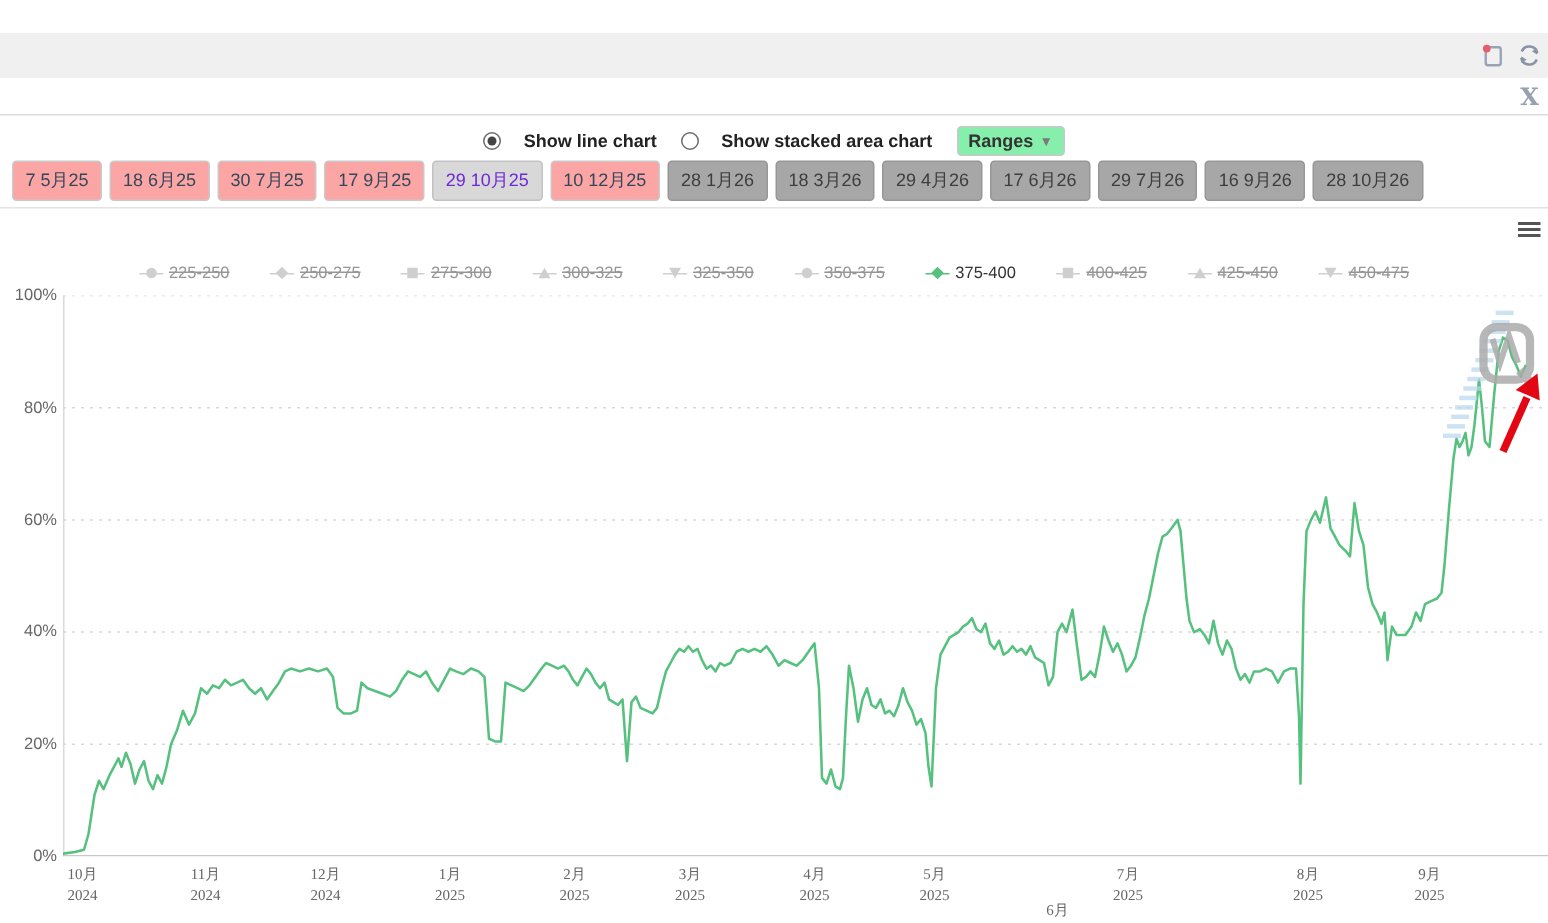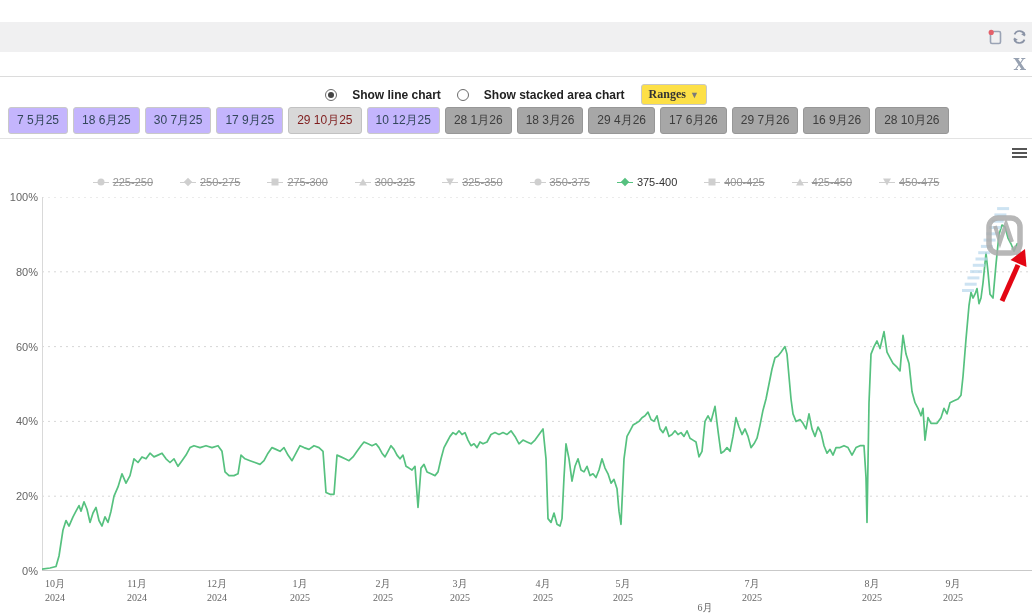--- a/index.html
+++ b/index.html
@@ -7,26 +7,26 @@
 
   .topbar{position:absolute;left:0;top:22px;width:100%;height:30px;background:#f0f0f1;}
   .topbar-icons{position:absolute;right:4px;top:7px;display:flex;gap:8px;align-items:center;}
   .share-strip{position:absolute;left:0;top:52px;width:100%;height:24px;background:#fff;border-bottom:1px solid #dcdcdc;}
   .x-icon{position:absolute;right:6px;top:3px;font-family:"DejaVu Serif",serif;font-weight:bold;font-size:16px;color:#97a1b1;cursor:pointer;}
 
   .controls{position:absolute;left:0;top:84px;width:100%;display:flex;justify-content:center;align-items:center;gap:16px;font-size:12px;font-weight:bold;color:#222;}
   .radio-wrap{display:flex;align-items:center;gap:15px;cursor:pointer;}
   .radio{width:12px;height:12px;border:1px solid #6b6b6b;border-radius:50%;background:#fff;position:relative;box-sizing:border-box;}
   .radio.sel::after{content:"";position:absolute;left:2px;top:2px;width:6px;height:6px;border-radius:50%;background:#444;}
-  .ranges-btn{background:#fde047;border:1px solid #c8c8c8;border-radius:3px;padding:2px 7px;font-size:12px;font-weight:bold;color:#333;display:flex;align-items:center;gap:4px;cursor:pointer;font-family:Liberation Serif, serif;}
+  .ranges-btn{background:#86efac;border:1px solid #c8c8c8;border-radius:3px;padding:2px 7px;font-size:12px;font-weight:bold;color:#333;display:flex;align-items:center;gap:4px;cursor:pointer;}
   .chev{font-size:9px;color:#7a7a7a;}
 
   .tabs{position:absolute;left:8px;top:107px;display:flex;gap:5px;}
-  .tab{font-size:12px;padding:4px 8px;border-radius:3px;border:1px solid #c9c9c9;background:#c4b5fd;color:#33475b;cursor:pointer;white-space:nowrap;}
-  .tab.selected{background:#d8d8d8;border-color:#c2c2c2;color:#7f1d1d;}
+  .tab{font-size:12px;padding:4px 8px;border-radius:3px;border:1px solid #c9c9c9;background:#fca5a5;color:#33475b;cursor:pointer;white-space:nowrap;}
+  .tab.selected{background:#d8d8d8;border-color:#c2c2c2;color:#6d28d9;}
   .tab.future{background:#a7a7a7;border-color:#979797;color:#3d3d3d;}
   .tabs-divider{position:absolute;left:0;top:138px;width:100%;border-top:1px solid #e3e3e3;}
 
   .chart-title{position:absolute;left:12px;top:145px;font-size:14px;color:#333;}
   .menu-icon{position:absolute;right:5px;top:148px;width:15px;cursor:pointer;}
   .menu-icon div{height:2px;background:#555;margin-bottom:2px;}
 
   .legend{position:absolute;left:0;top:176px;width:100%;display:flex;justify-content:center;align-items:center;gap:27px;font-size:11px;}
   .lg-item{display:flex;align-items:center;gap:4px;cursor:pointer;}
   .lg-line{position:relative;width:16px;height:9px;}

